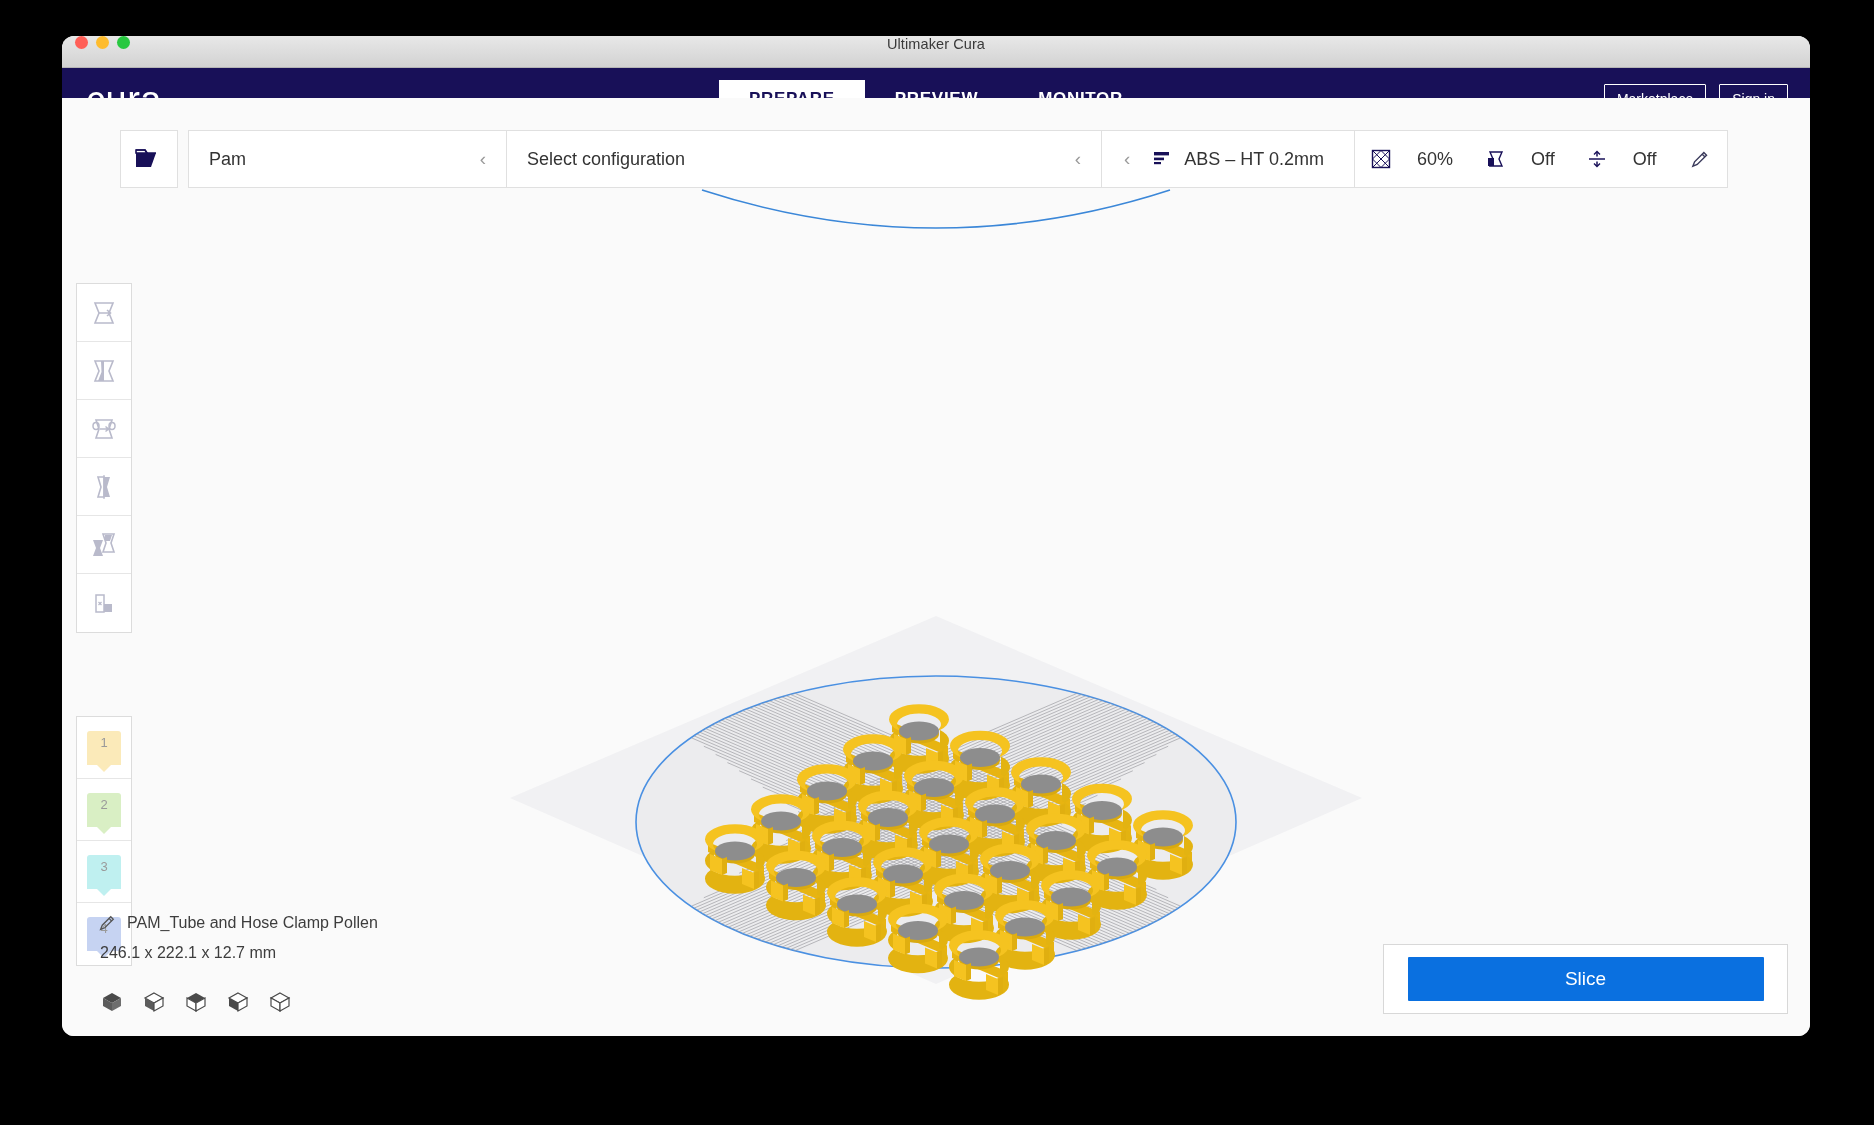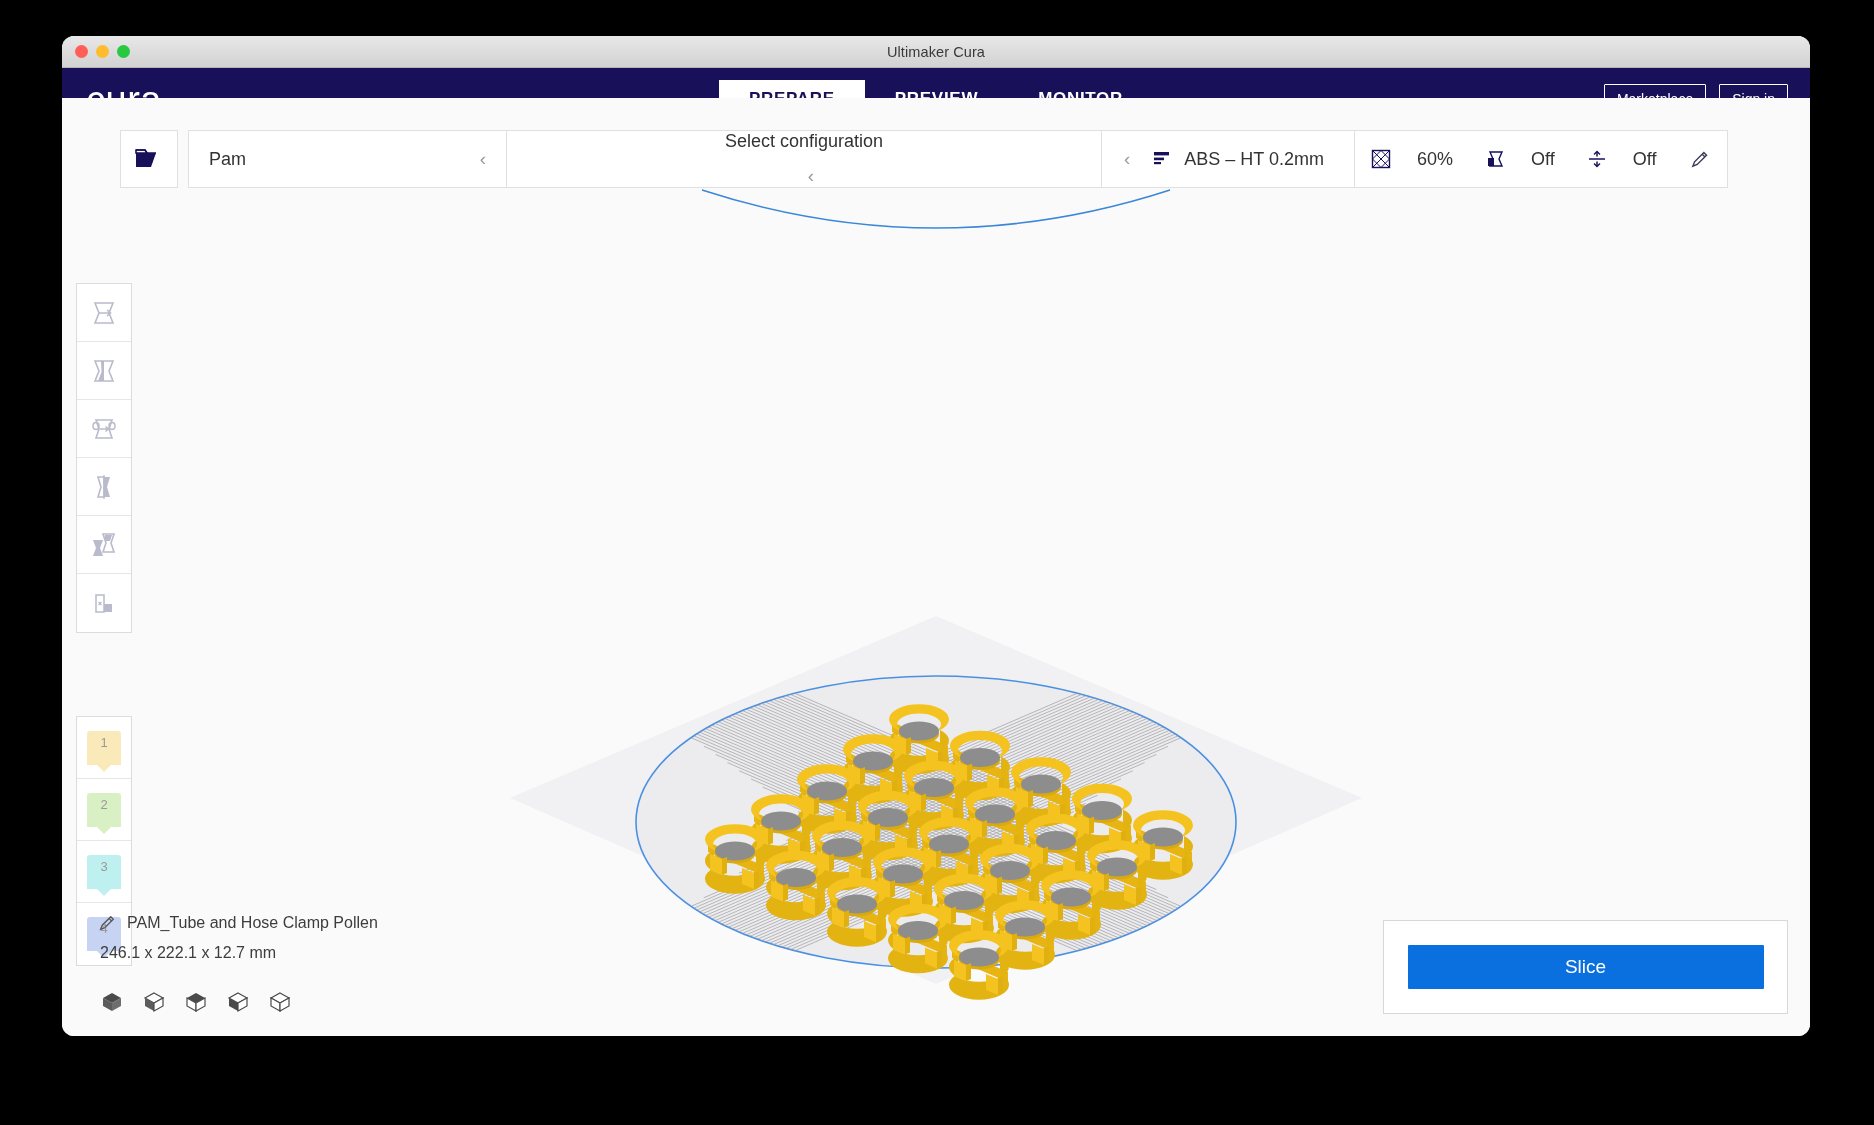--- a/index.html
+++ b/index.html
@@ -21,21 +21,21 @@
     overflow: hidden;
     box-shadow: 0 18px 54px rgba(0,0,0,0.55);
     background: #fafafa;
   }
 
   .titlebar {
     position: relative;
     height: 32px;
     background: linear-gradient(to bottom, #e8e8e8, #d2d2d2);
     border-bottom: 1px solid #b5b5b5;
-    display: flex; align-items: center;
+    display: flex; align-items: flex-start;
   }
   .traffic { display: flex; gap: 8px; margin-left: 13px; }
   .dot { width: 13px; height: 13px; border-radius: 50%; }
   .dot.red    { background: #ff5f57; }
   .dot.yellow { background: #febc2e; }
   .dot.green  { background: #28c840; }
   .win-title {
     position: absolute; left: 0; right: 0; text-align: center;
     font-size: 14.5px; color: #3a3a3a; letter-spacing: .1px;
   }
@@ -103,21 +103,21 @@
     height: 58px;
   }
   .cfg-section {
     display: flex; align-items: center;
     padding: 0 20px;
     border-right: 1px solid #e0e0e0;
     font-size: 18px; color: #333;
   }
   .cfg-section:last-child { border-right: none; }
   .cfg-printer  { width: 318px; justify-content: space-between; gap: 16px; }
-  .cfg-configuration { width: 595px; justify-content: space-between; flex-direction: column; }
+  .cfg-configuration { width: 595px; justify-content: space-between; }
   .chev {
     color: #9a9a9a; font-size: 19px; margin-left: 14px;
   }
   .cfg-profile { gap: 12px; padding-left: 22px; padding-right: 30px; }
   .cfg-stat { gap: 26px; padding: 0 16px; border-right: none; }
   .cfg-edit { padding: 0 18px; border-right: none; }
   .ico { display: inline-flex; align-items: center; }
 
   
   .viewport {
@@ -174,21 +174,21 @@
   }
   .model-name-row { display: flex; align-items: center; gap: 12px; }
   .model-name { font-size: 16px; color: #3d3d3d; }
   .model-dims { font-size: 16px; color: #3d3d3d; margin-top: 12px; margin-left: 2px; }
   .view-icons { display: flex; gap: 18px; margin-top: 28px; margin-left: 2px; }
   .view-icon { cursor: pointer; }
 
   
   .slice-panel {
     position: absolute; right: 22px; bottom: 22px;
-    width: 405px; height: 94px;
+    width: 405px; height: 70px;
     background: #fff; border: 1px solid #d8d8d8;
     display: flex; align-items: center; justify-content: center;
     z-index: 10;
   }
   .slice-btn {
     width: 356px; height: 44px;
     background: #0a70e0; color: #fff; border: none;
     font-size: 19px; font-family: inherit;
     cursor: pointer; border-radius: 1px;
   }

